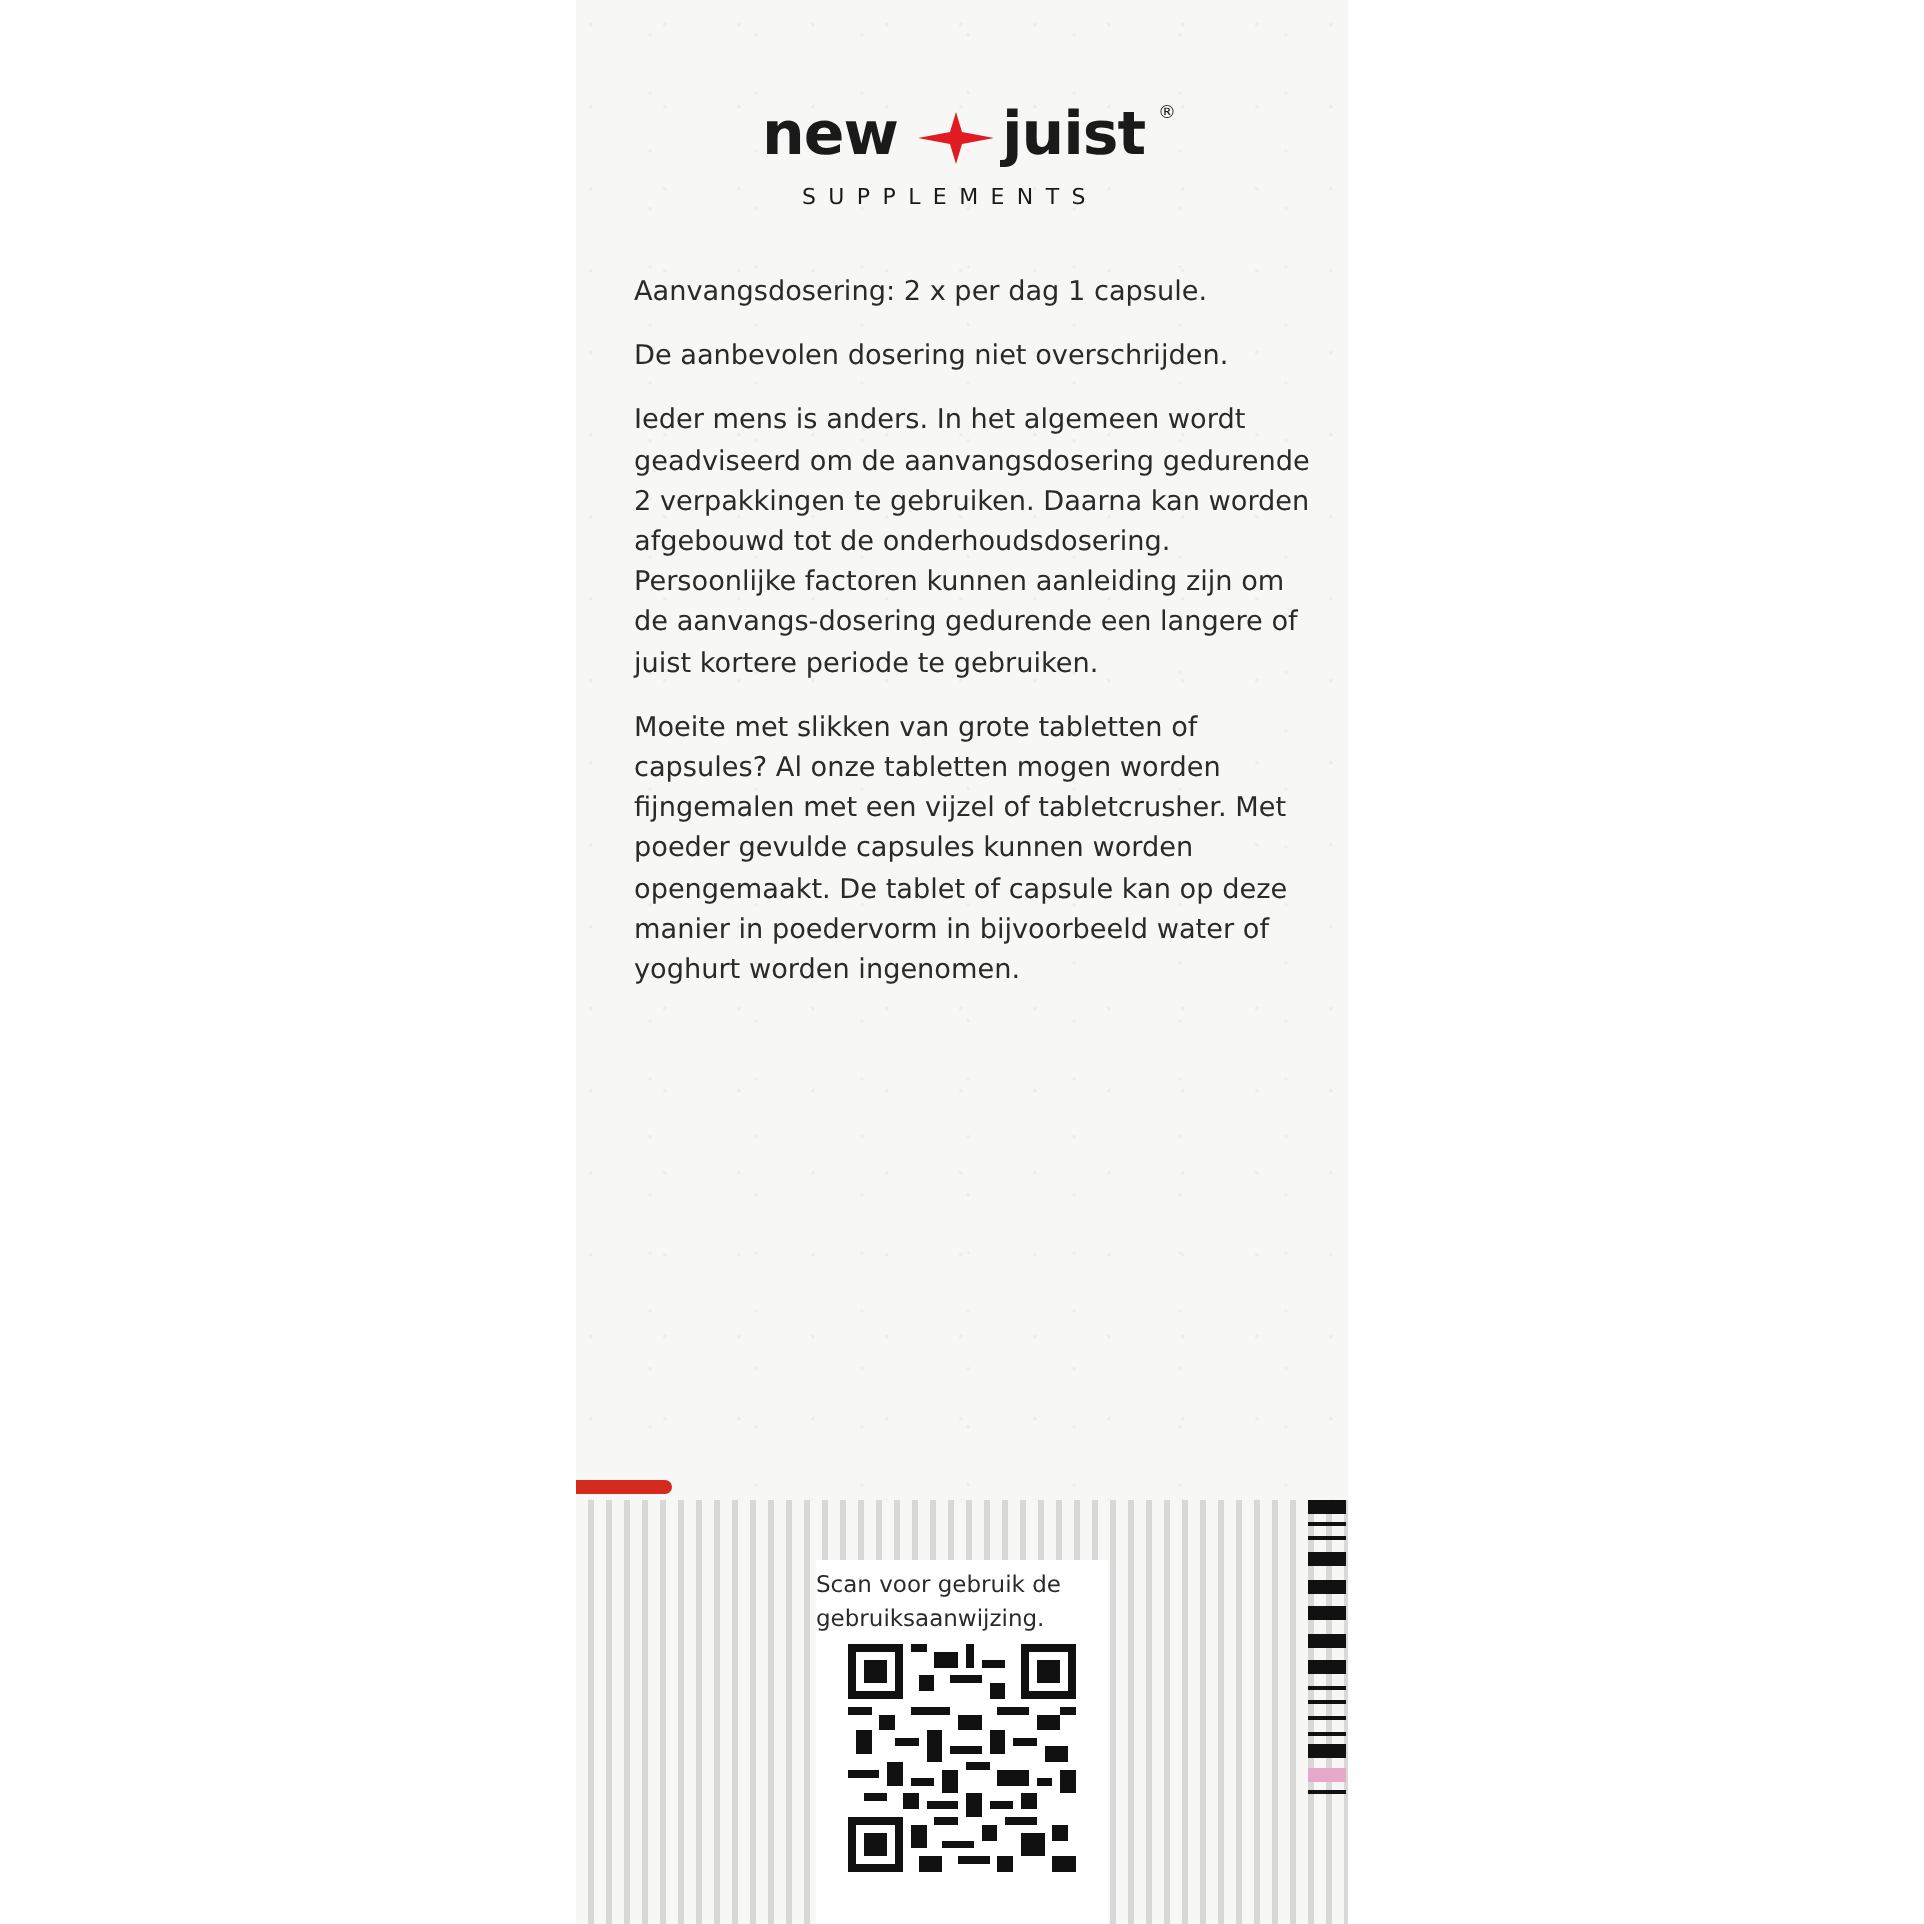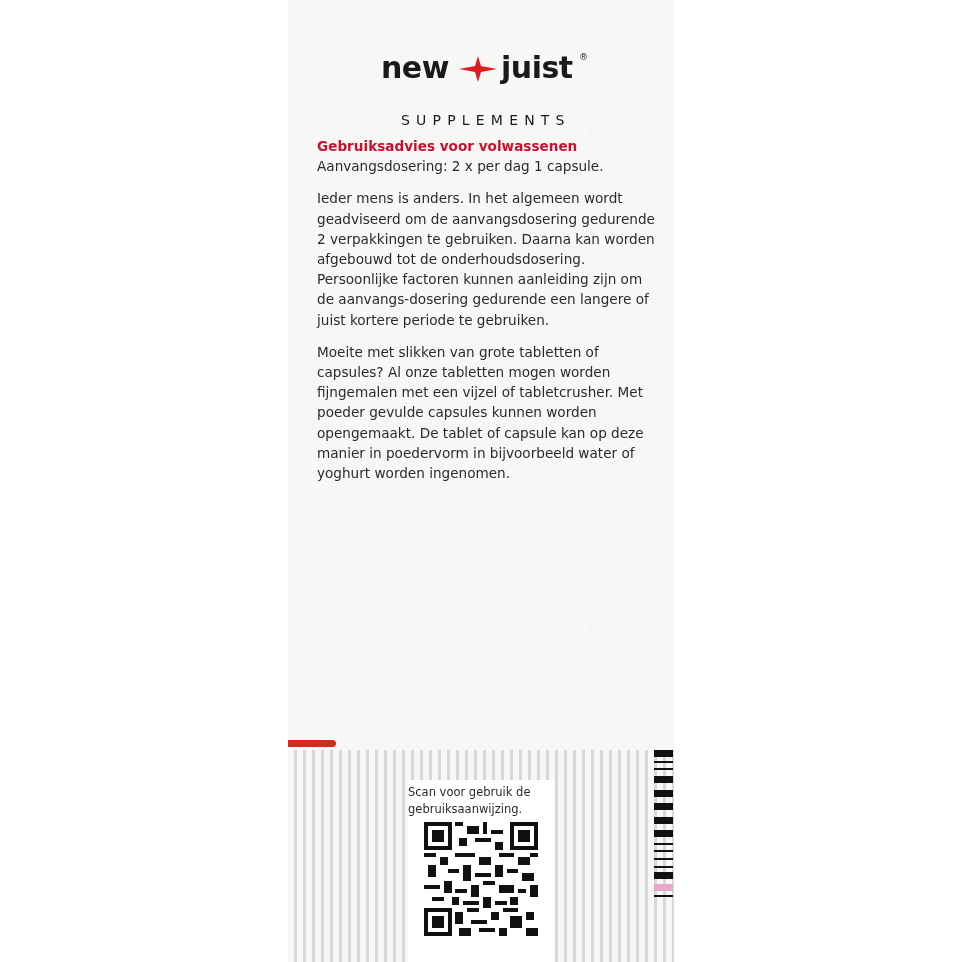--- a/index.html
+++ b/index.html
@@ -20,22 +20,22 @@
   }
   .logo-word {
     position: absolute; top: 0; font-family: "DejaVu Sans", sans-serif; font-weight: bold;
     font-size: 30px; color: #1a1a1a; letter-spacing: -0.5px; line-height: 36px;
   }
   .logo-new { left: 0; }
   .logo-care { left: 120px; }
   .logo-star { position: absolute; left: 78px; top: 6px; width: 38px; height: 26px; }
   .logo-reg { position: absolute; left: 198px; top: 2px; font-size: 9px; color: #1a1a1a; }
   .logo-sub {
-    position: absolute; left: 20px; top: 42px; font-size: 14px; letter-spacing: 6.2px;
-    color: #1a1a1a; font-family: "DejaVu Sans", sans-serif; margin-top: 20px;
+    position: absolute; left: 20px; top: 42px; font-size: 11px; letter-spacing: 6.2px;
+    color: #1a1a1a; font-family: "DejaVu Sans", sans-serif;
   }
   .content {
     position: absolute; left: 29px; top: 136px; width: 340px;
     font-family: "DejaVu Sans", sans-serif; font-size: 13.6px; line-height: 20.2px; color: #2a2a2a;
   }
   .content p { margin: 0 0 12px 0; }
   .heading { color: #c8102e; font-weight: bold; font-size: 13.6px; }
   .bottom-area {
     position: absolute; left: 0; top: 750px; width: 386px; height: 212px;
     background: repeating-linear-gradient(90deg, #f7f7f6 0px, #f7f7f6 6px, #d8d8d8 6px, #d8d8d8 9px);
@@ -63,24 +63,24 @@
     <span class="logo-word logo-new">new</span>
     <svg class="logo-star" viewBox="0 0 38 26">
       <path d="M19 0 L22 10 L38 13 L22 16 L19 26 L16 16 L0 13 L16 10 Z" fill="#e01b22"></path>
     </svg>
     <span class="logo-word logo-care">juist</span>
     <span class="logo-reg">®</span>
     <span class="logo-sub">SUPPLEMENTS</span>
   </div>
 
   <div class="content">
-    <div class="heading">Gebruiksadvies voor volwassenen</div>
     <p>
       <span>Aanvangsdosering: 2 x per dag 1 capsule.</span><br>
     </p>
+    <p>De aanbevolen dosering niet overschrijden.</p>
     <p>Ieder mens is anders. In het algemeen wordt geadviseerd om de aanvangsdosering gedurende 2 verpakkingen te gebruiken. Daarna kan worden afgebouwd tot de onderhoudsdosering. Persoonlijke factoren kunnen aanleiding zijn om de aanvangs-dosering gedurende een langere of juist kortere periode te gebruiken.</p>
     <p>Moeite met slikken van grote tabletten of capsules? Al onze tabletten mogen worden fijngemalen met een vijzel of tabletcrusher. Met poeder gevulde capsules kunnen worden opengemaakt. De tablet of capsule kan op deze manier in poedervorm in bijvoorbeeld water of yoghurt worden ingenomen.</p>
   </div>
 
   <div class="flag">
     <div class="r"></div>
     <div class="b"></div>
   </div>
 
   <div class="bottom-area">

